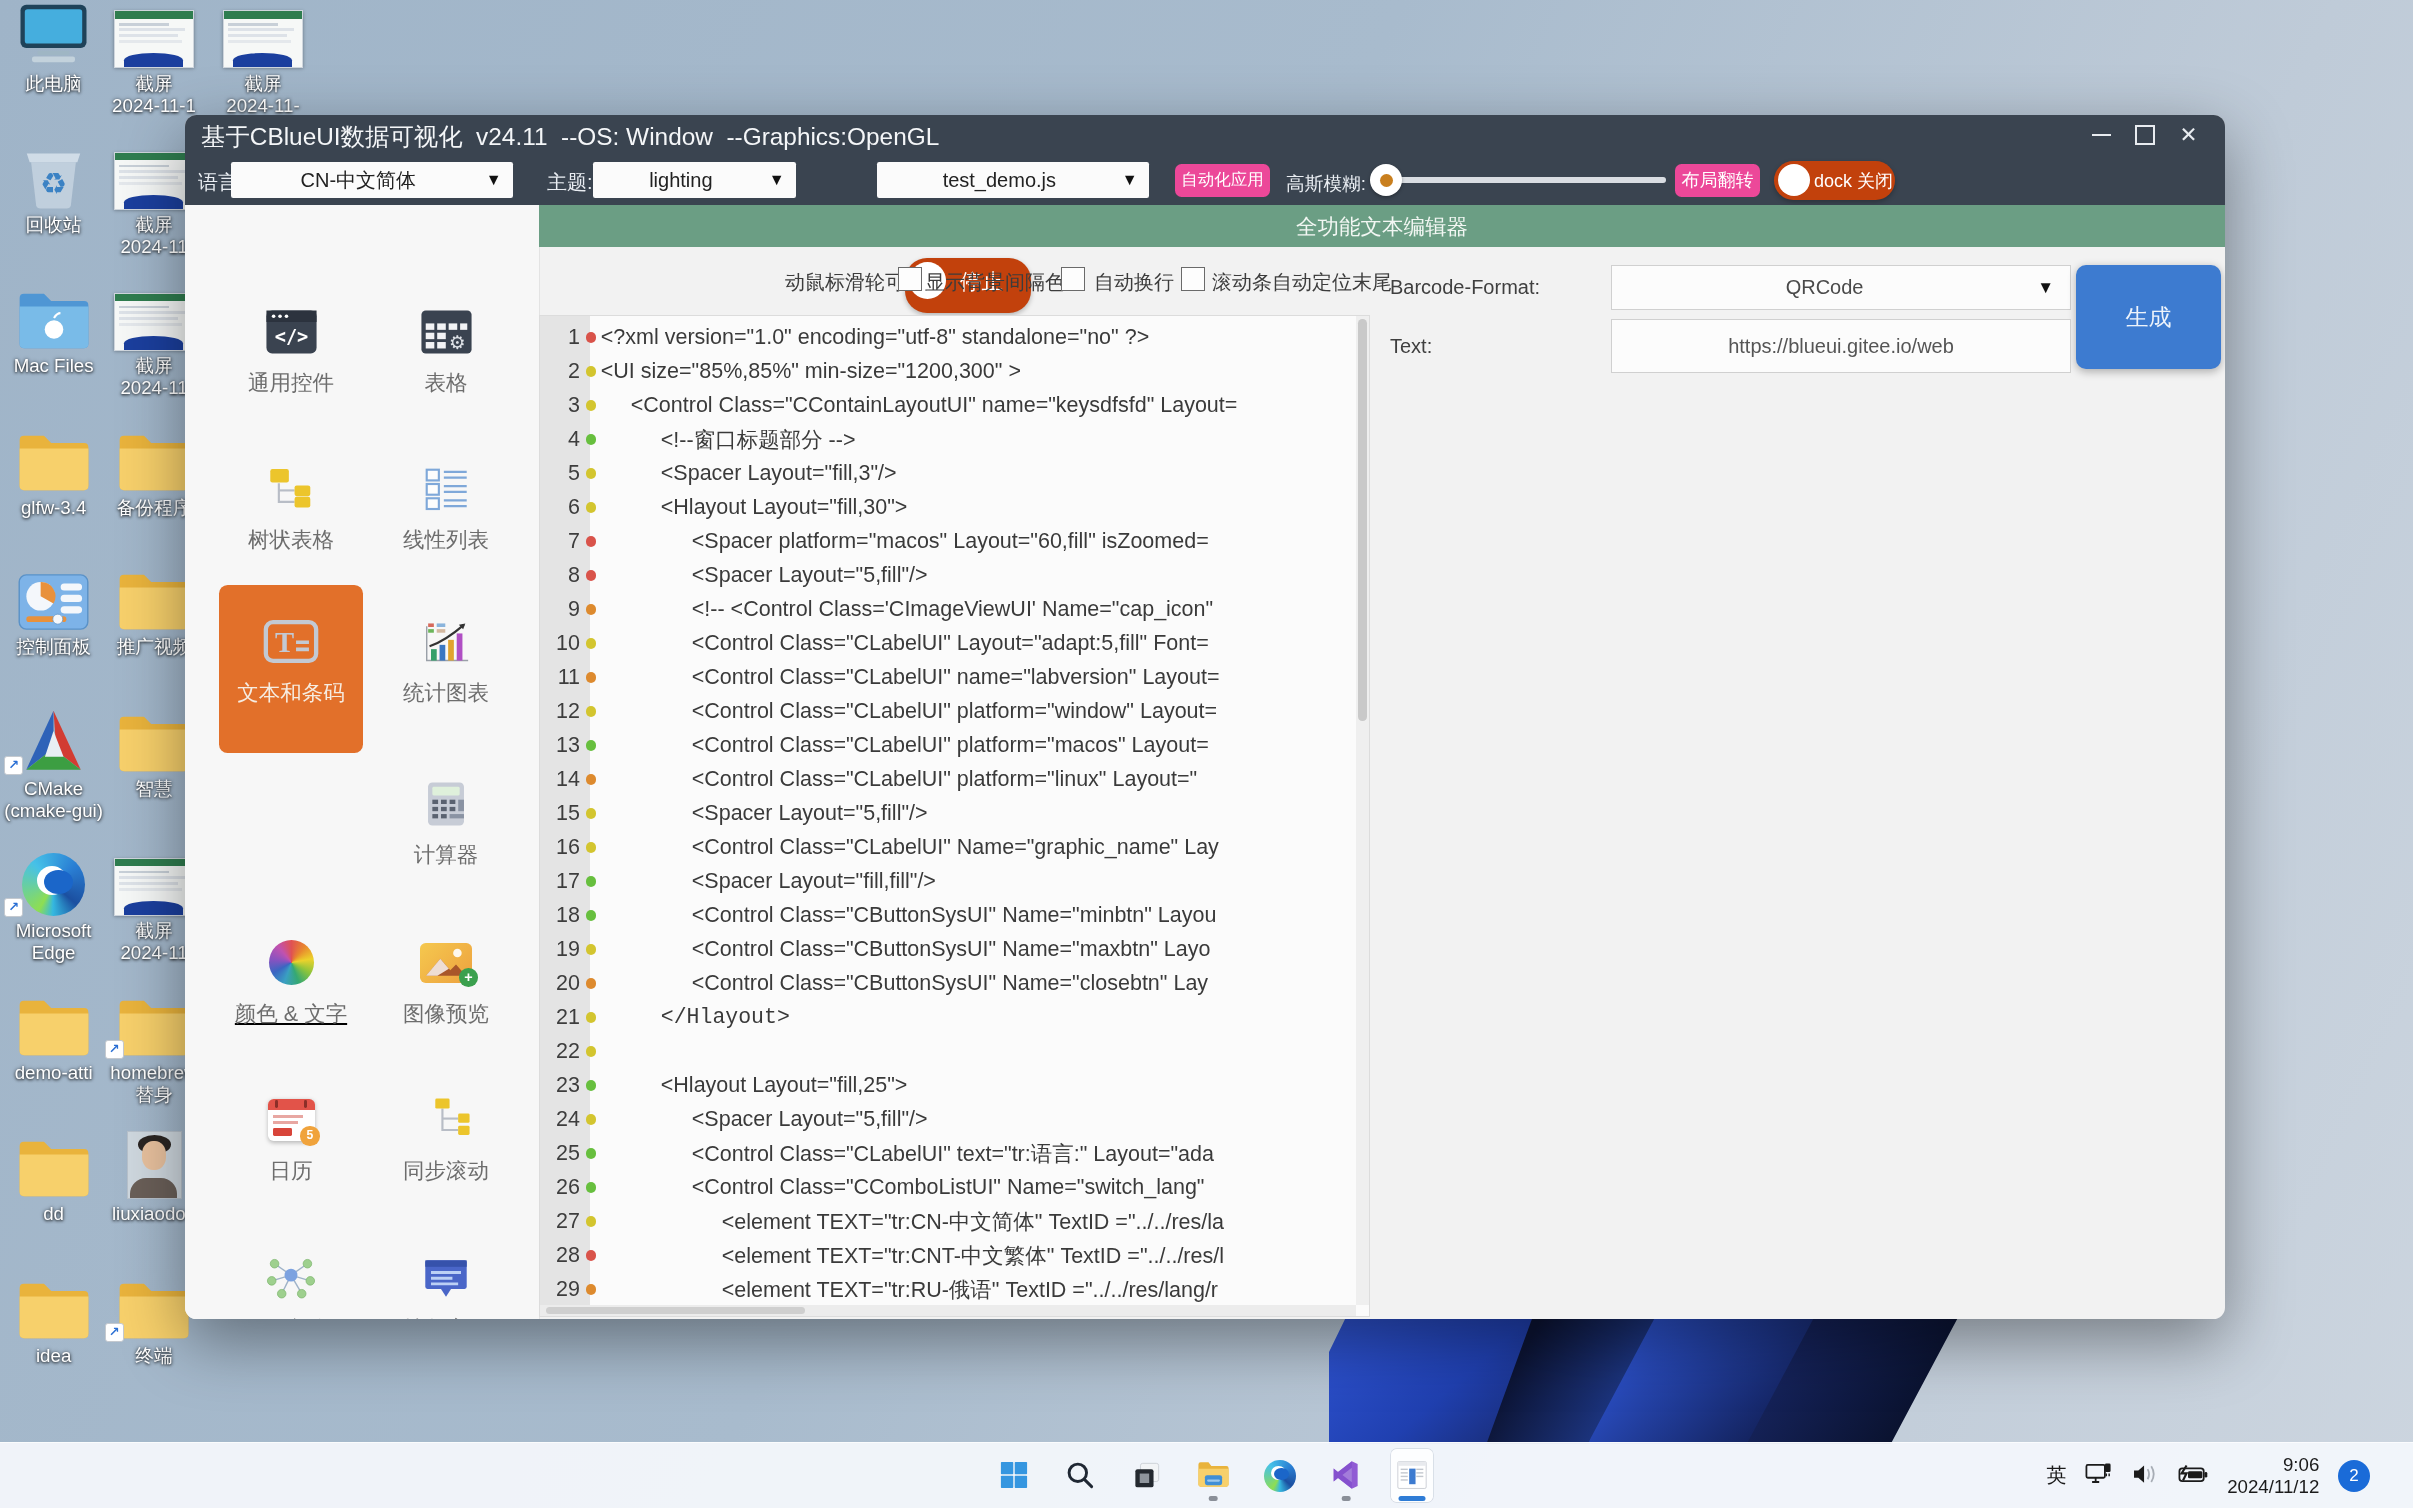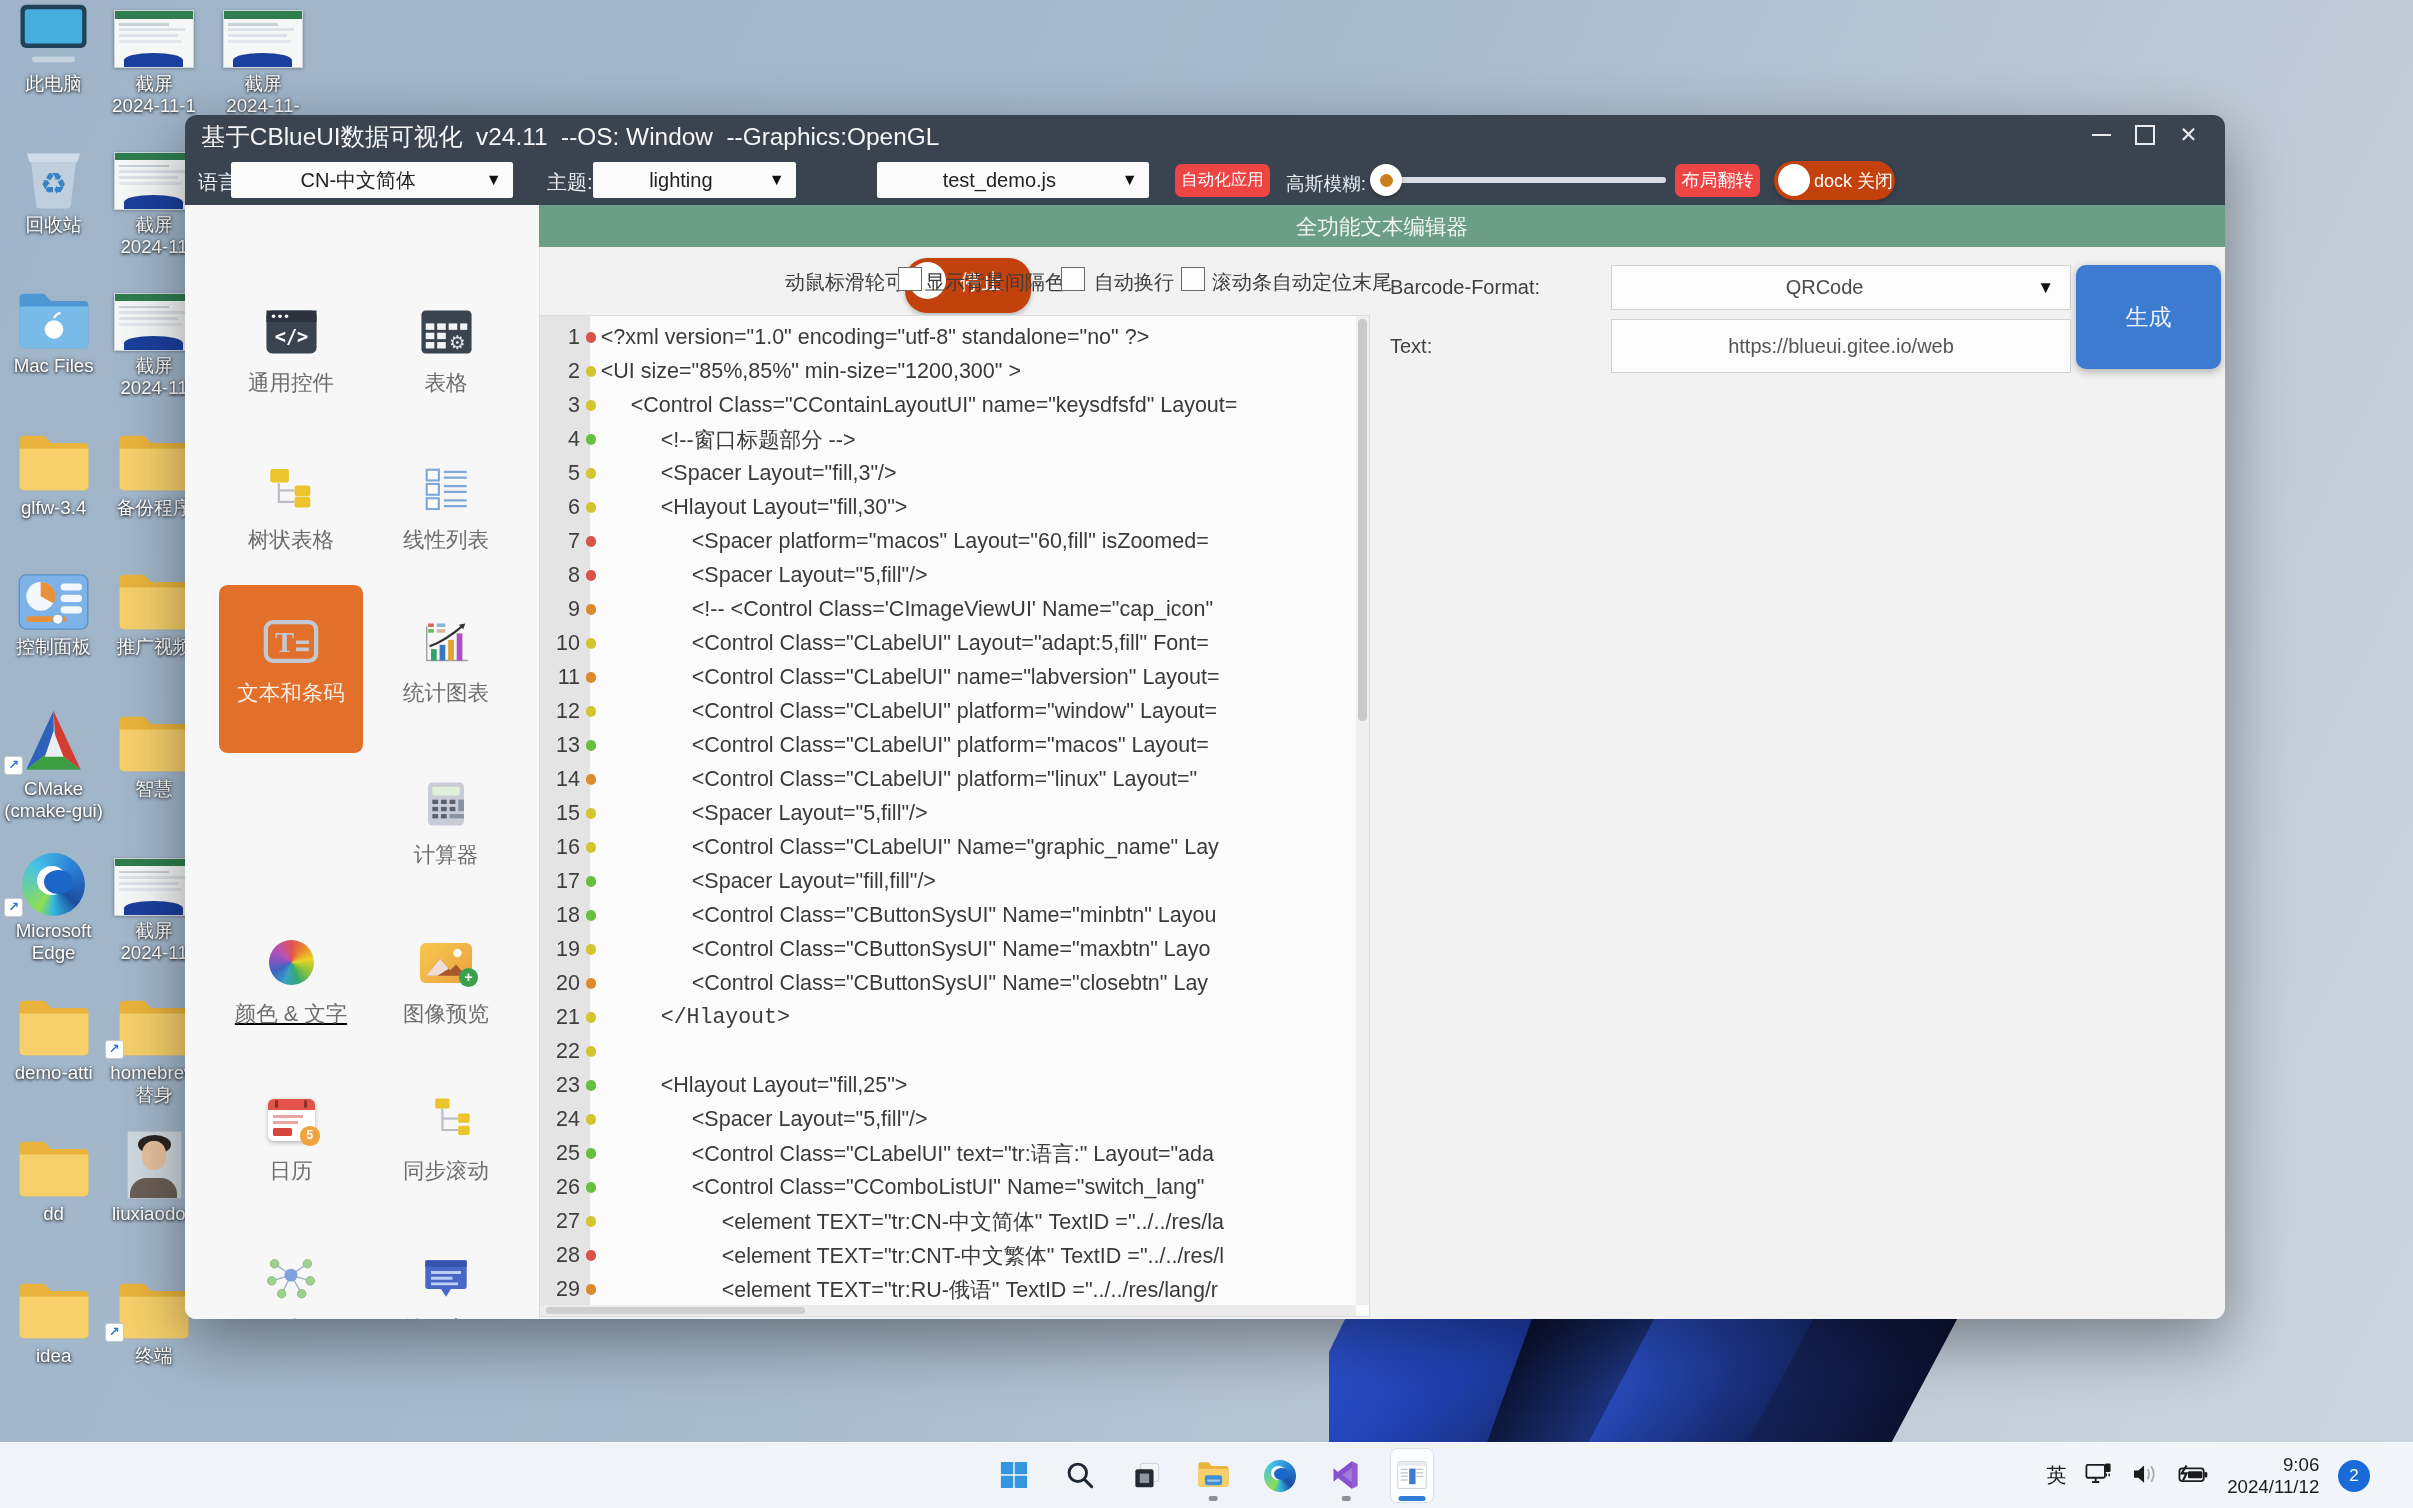--- a/index.html
+++ b/index.html
@@ -17,21 +17,21 @@
   
   #win{position:absolute;left:185px;top:115px;width:2040px;height:1204px;border-radius:11.5px;overflow:hidden;z-index:5;box-shadow:0 21.5px 65px rgba(0,0,0,.4);background:#f2f2f2;}
   #titlebar{position:absolute;left:0;top:0;right:0;height:40px;background:#3a4450;}
   #titlebar .t{position:absolute;left:16px;top:5.7px;font-size:24.4px;color:#f4f6f8;white-space:pre;}
   .winbtn{position:absolute;top:5.7px;width:29px;height:29px;display:flex;align-items:center;justify-content:center;color:#e8ecf0;}
   #toolbar{position:absolute;left:0;top:40px;right:0;height:50px;background:#3a4450;}
   .tb-label{position:absolute;font-size:20px;color:#e9edf2;top:14.4px;}
   .dd{position:absolute;top:7.2px;height:36px;background:#fbfbfb;border-radius:2.2px;display:flex;align-items:center;}
   .dd .val{flex:1;text-align:center;font-size:20px;color:#222;}
   .dd .caret{font-size:16px;color:#111;margin-right:11.5px;}
-  .bluebtn{position:absolute;background:#ef4444;border-radius:6.5px;color:#fff;display:flex;align-items:center;justify-content:center;}
+  .bluebtn{position:absolute;background:#ec4899;border-radius:6.5px;color:#fff;display:flex;align-items:center;justify-content:center;}
   .toggle{position:absolute;border-radius:22px;background:#c2410c;box-shadow:0 2.2px 5.7px rgba(0,0,0,.25);text-decoration:underline;}
   .toggle .knob{position:absolute;background:#fff;border-radius:50%;}
   .toggle .tlab{position:absolute;color:#fff;}
   
   #sidebar{position:absolute;left:0;top:90px;width:354px;bottom:0;background:#f7f7f7;border-right:0.7px solid #e3e3e3;}
   .sitem{position:absolute;width:144px;text-align:center;}
   .sitem .sic{height:75px;display:flex;align-items:center;justify-content:center;}
   .sitem .slb{font-size:21.5px;color:#6d6d6d;line-height:29px;}
   .sitem.sel{background:#e2702a;border-radius:8.6px;}
   .sitem.sel .slb{color:#f6ece1;}

